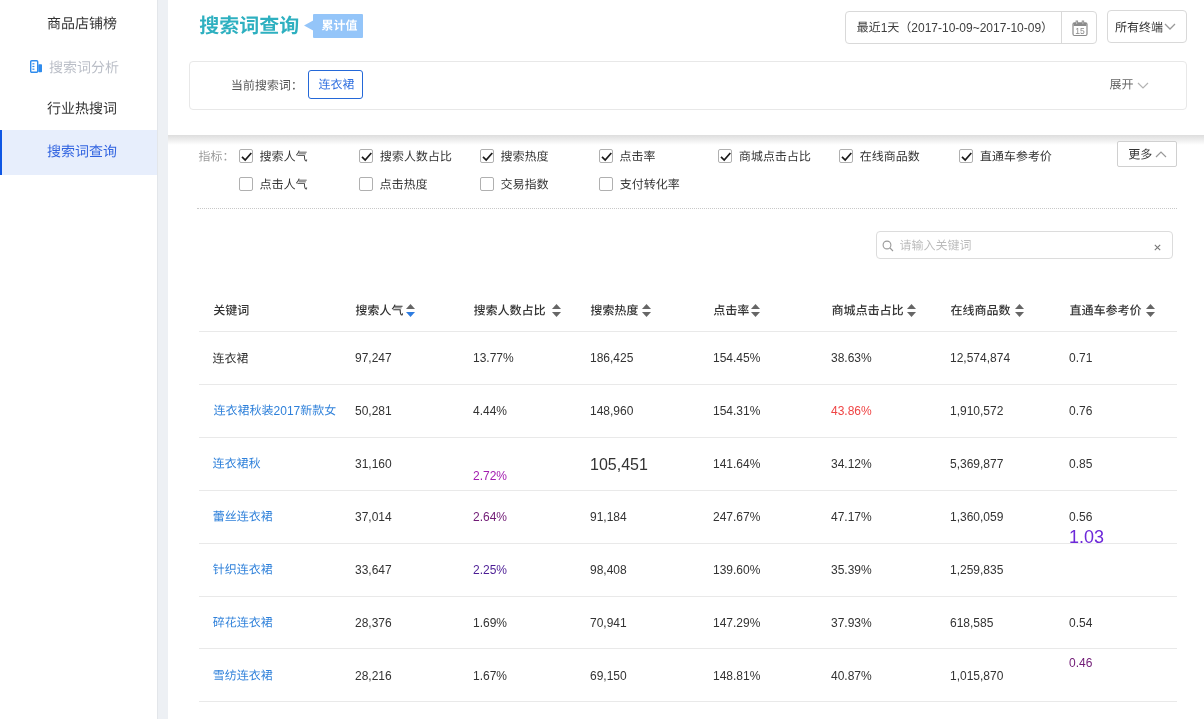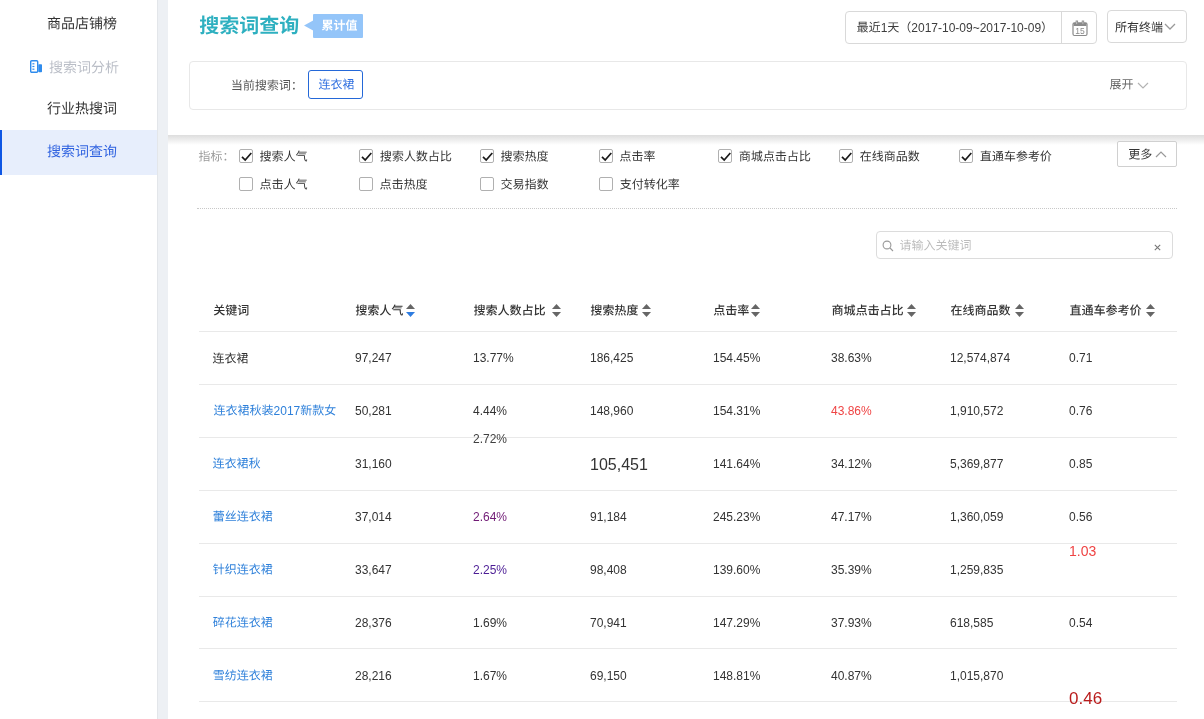--- a/index.html
+++ b/index.html
@@ -481,54 +481,54 @@
 <div style="position:absolute;left:831.0px;top:404.25px;font-size:12px;color:#ef4444;line-height:15.0px;white-space:nowrap">43.86%</div>
 <div style="position:absolute;left:950.0px;top:404.25px;font-size:12px;color:#333;line-height:15.0px;white-space:nowrap">1,910,572</div>
 <div style="position:absolute;left:1069.0px;top:404.25px;font-size:12px;color:#333;line-height:15.0px;white-space:nowrap">0.76</div>
 <svg style="position:absolute;left:212.0px;top:457.25px;overflow:visible" width="49.2" height="12" viewBox="0 -880 4000 1000" fill="#2e80da">
       <use href="#g8FDE" x="0"></use>
       <use href="#g8863" x="1000"></use>
       <use href="#g88D9" x="2000"></use>
       <use href="#g79CB" x="3000"></use>
     </svg>
 <div style="position:absolute;left:355.0px;top:457.10px;font-size:12px;color:#333;line-height:15.0px;white-space:nowrap">31,160</div>
-<div style="position:absolute;left:473.0px;top:432px;font-size:12px;color:#404040;line-height:15.0px;white-space:nowrap">2.72%</div>
+<div style="position:absolute;left:473.0px;top:469px;font-size:12px;color:#a21caf;line-height:15.0px;white-space:nowrap">2.72%</div>
 <div style="position:absolute;left:590.0px;top:457.10px;font-size:16px;color:#333;line-height:15.0px;white-space:nowrap">105,451</div>
 <div style="position:absolute;left:713.0px;top:457.10px;font-size:12px;color:#333;line-height:15.0px;white-space:nowrap">141.64%</div>
 <div style="position:absolute;left:831.0px;top:457.10px;font-size:12px;color:#333;line-height:15.0px;white-space:nowrap">34.12%</div>
 <div style="position:absolute;left:950.0px;top:457.10px;font-size:12px;color:#333;line-height:15.0px;white-space:nowrap">5,369,877</div>
 <div style="position:absolute;left:1069.0px;top:457.10px;font-size:12px;color:#333;line-height:15.0px;white-space:nowrap">0.85</div>
 <svg style="position:absolute;left:212.0px;top:510.10px;overflow:visible" width="61.5" height="12" viewBox="0 -880 5000 1000" fill="#2e80da">
       <use href="#g857E" x="0"></use>
       <use href="#g4E1D" x="1000"></use>
       <use href="#g8FDE" x="2000"></use>
       <use href="#g8863" x="3000"></use>
       <use href="#g88D9" x="4000"></use>
     </svg>
 <div style="position:absolute;left:355.0px;top:509.95px;font-size:12px;color:#333;line-height:15.0px;white-space:nowrap">37,014</div>
 <div style="position:absolute;left:473.0px;top:509.95px;font-size:12px;color:#701a75;line-height:15.0px;white-space:nowrap">2.64%</div>
 <div style="position:absolute;left:590.0px;top:509.95px;font-size:12px;color:#333;line-height:15.0px;white-space:nowrap">91,184</div>
-<div style="position:absolute;left:713.0px;top:509.95px;font-size:12px;color:#333;line-height:15.0px;white-space:nowrap">245.23%</div>
+<div style="position:absolute;left:713.0px;top:509.95px;font-size:12px;color:#333;line-height:15.0px;white-space:nowrap">247.67%</div>
 <div style="position:absolute;left:831.0px;top:509.95px;font-size:12px;color:#333;line-height:15.0px;white-space:nowrap">47.17%</div>
 <div style="position:absolute;left:950.0px;top:509.95px;font-size:12px;color:#333;line-height:15.0px;white-space:nowrap">1,360,059</div>
 <div style="position:absolute;left:1069.0px;top:509.95px;font-size:12px;color:#333;line-height:15.0px;white-space:nowrap">0.56</div>
 <svg style="position:absolute;left:212.0px;top:562.95px;overflow:visible" width="61.5" height="12" viewBox="0 -880 5000 1000" fill="#2e80da">
       <use href="#g9488" x="0"></use>
       <use href="#g7EC7" x="1000"></use>
       <use href="#g8FDE" x="2000"></use>
       <use href="#g8863" x="3000"></use>
       <use href="#g88D9" x="4000"></use>
     </svg>
 <div style="position:absolute;left:355.0px;top:562.80px;font-size:12px;color:#333;line-height:15.0px;white-space:nowrap">33,647</div>
 <div style="position:absolute;left:473.0px;top:562.80px;font-size:12px;color:#4c1d95;line-height:15.0px;white-space:nowrap">2.25%</div>
 <div style="position:absolute;left:590.0px;top:562.80px;font-size:12px;color:#333;line-height:15.0px;white-space:nowrap">98,408</div>
 <div style="position:absolute;left:713.0px;top:562.80px;font-size:12px;color:#333;line-height:15.0px;white-space:nowrap">139.60%</div>
 <div style="position:absolute;left:831.0px;top:562.80px;font-size:12px;color:#333;line-height:15.0px;white-space:nowrap">35.39%</div>
 <div style="position:absolute;left:950.0px;top:562.80px;font-size:12px;color:#333;line-height:15.0px;white-space:nowrap">1,259,835</div>
-<div style="position:absolute;left:1069.0px;top:544px;font-size:14px;color:#ef4444;line-height:15.0px;white-space:nowrap">1.03</div>
+<div style="position:absolute;left:1069.0px;top:530px;font-size:18px;color:#6d28d9;line-height:15.0px;white-space:nowrap">1.03</div>
 <svg style="position:absolute;left:212.0px;top:615.80px;overflow:visible" width="61.5" height="12" viewBox="0 -880 5000 1000" fill="#2e80da">
       <use href="#g788E" x="0"></use>
       <use href="#g82B1" x="1000"></use>
       <use href="#g8FDE" x="2000"></use>
       <use href="#g8863" x="3000"></use>
       <use href="#g88D9" x="4000"></use>
     </svg>
 <div style="position:absolute;left:355.0px;top:615.65px;font-size:12px;color:#333;line-height:15.0px;white-space:nowrap">28,376</div>
 <div style="position:absolute;left:473.0px;top:615.65px;font-size:12px;color:#333;line-height:15.0px;white-space:nowrap">1.69%</div>
 <div style="position:absolute;left:590.0px;top:615.65px;font-size:12px;color:#333;line-height:15.0px;white-space:nowrap">70,941</div>
@@ -542,13 +542,13 @@
       <use href="#g8FDE" x="2000"></use>
       <use href="#g8863" x="3000"></use>
       <use href="#g88D9" x="4000"></use>
     </svg>
 <div style="position:absolute;left:355.0px;top:668.50px;font-size:12px;color:#333;line-height:15.0px;white-space:nowrap">28,216</div>
 <div style="position:absolute;left:473.0px;top:668.50px;font-size:12px;color:#333;line-height:15.0px;white-space:nowrap">1.67%</div>
 <div style="position:absolute;left:590.0px;top:668.50px;font-size:12px;color:#333;line-height:15.0px;white-space:nowrap">69,150</div>
 <div style="position:absolute;left:713.0px;top:668.50px;font-size:12px;color:#333;line-height:15.0px;white-space:nowrap">148.81%</div>
 <div style="position:absolute;left:831.0px;top:668.50px;font-size:12px;color:#333;line-height:15.0px;white-space:nowrap">40.87%</div>
 <div style="position:absolute;left:950.0px;top:668.50px;font-size:12px;color:#333;line-height:15.0px;white-space:nowrap">1,015,870</div>
-<div style="position:absolute;left:1069.0px;top:691px;font-size:17px;color:#b91c1c;line-height:15.0px;white-space:nowrap">0.46</div>
+<div style="position:absolute;left:1069.0px;top:656px;font-size:12px;color:#701a75;line-height:15.0px;white-space:nowrap">0.46</div>
 </div>
 </body></html>

